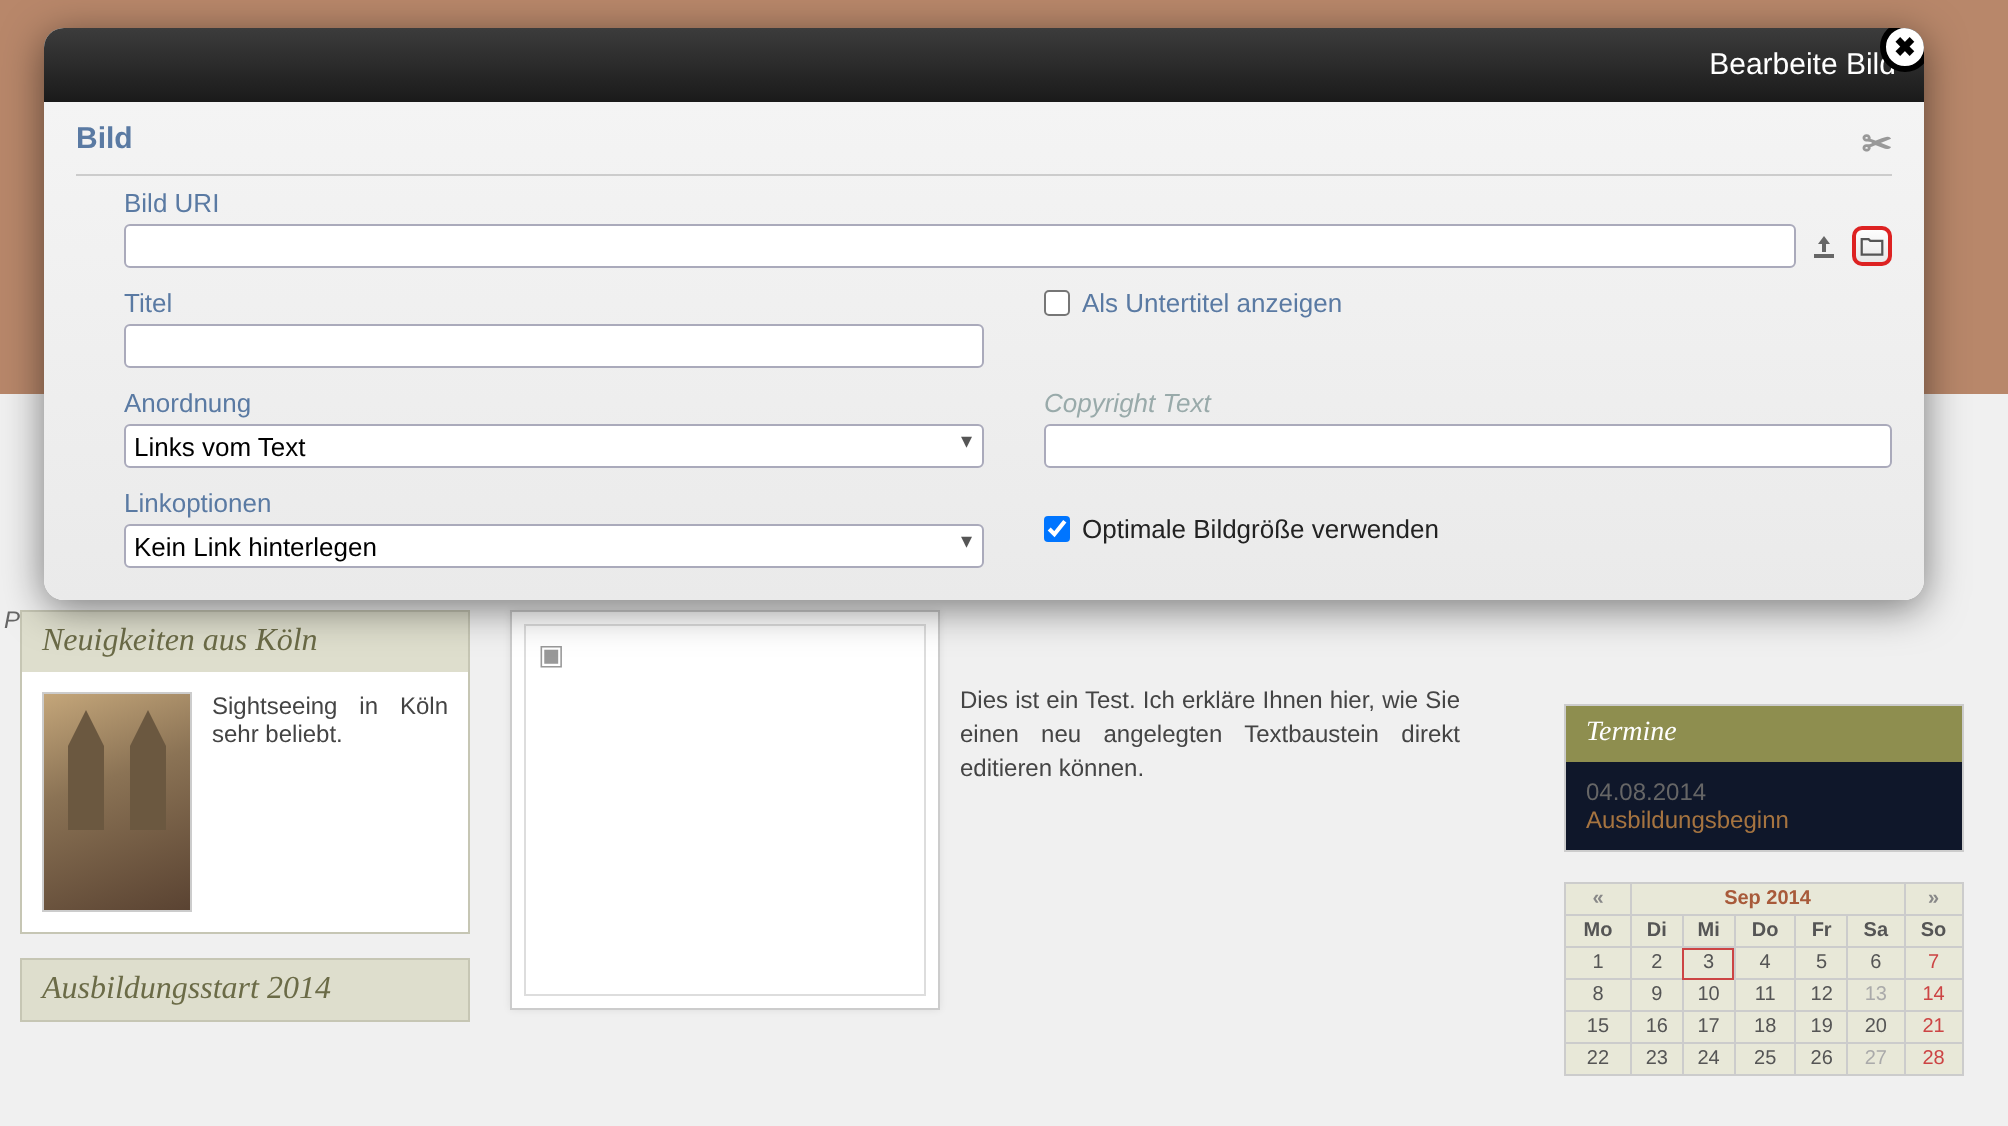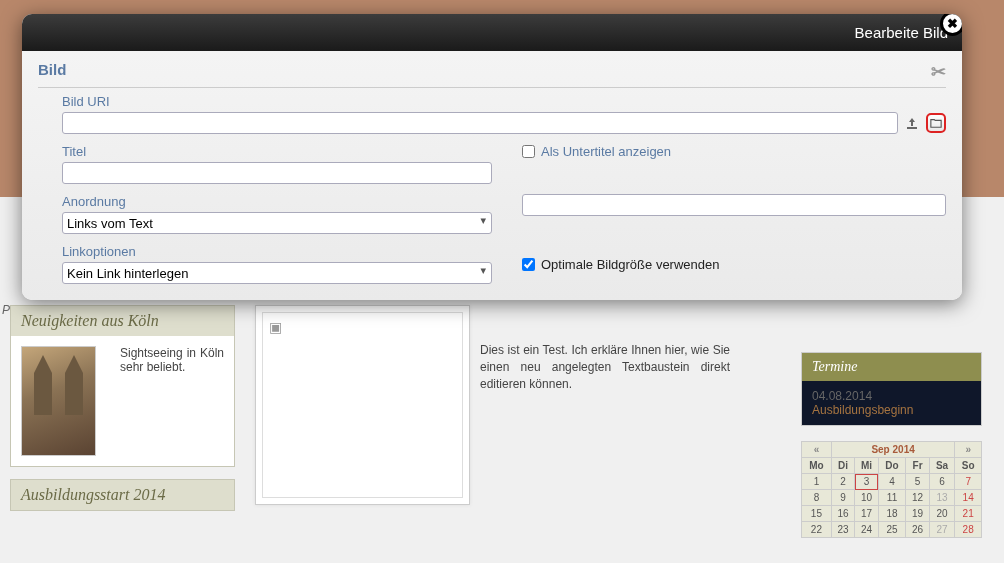--- a/index.html
+++ b/index.html
@@ -27,21 +27,21 @@
   margin-bottom: 12px;
 }
 .widget h3 {
   font-size: 16px;
   font-weight: normal;
   color: #6b6b47;
   padding: 6px 10px;
   font-style: italic;
   font-family: "Palatino Linotype", serif;
 }
-.news-item { display: flex; padding: 10px; gap: 24px; background: #fff; }
+.news-item { display: flex; padding: 10px; gap: 10px; background: #fff; }
 .news-img {
   width: 75px; height: 110px;
   border: 1px solid #ccc; padding: 3px;
   background: linear-gradient(160deg, #c4a67a 0%, #8b7355 40%, #5a4332 100%);
   position: relative;
 }
 .news-img::before {
   content: '';
   position: absolute;
   top: 8px; left: 12px;
@@ -83,21 +83,21 @@
   text-align: justify;
   line-height: 1.4;
 }
 .pl-text {
   position: absolute; left: 0; top: 303px;
   font-style: italic; color: #666; font-size: 12px;
   padding-left: 2px;
 }
 .sidebar-right {
   position: absolute; right: 22px; top: 352px;
-  width: 181px;
+  width: 200px;
 }
 .termine-box { border: 1px solid #ccc; }
 .termine-head {
   background: #8e8e4f; color: #fff;
   padding: 6px 10px; font-size: 14px;
   font-family: "Palatino Linotype", serif;
   font-style: italic;
 }
 .termine-body { padding: 8px 10px; font-size: 12px; background:#0f172a; }
 .termine-date { color: #666; }
@@ -361,20 +361,21 @@
       <div>
         <label class="field-label">Anordnung</label>
         <div class="select-wrap">
           <select>
             <option>Links vom Text</option>
           </select>
         </div>
       </div>
 
       <div>
+        <label class="field-label field-label-dim">Copyright Text</label>
         <input type="text" style="">
       </div>
 
       <div>
         <label class="field-label">Linkoptionen</label>
         <div class="select-wrap">
           <select>
             <option>Kein Link hinterlegen</option>
           </select>
         </div>

